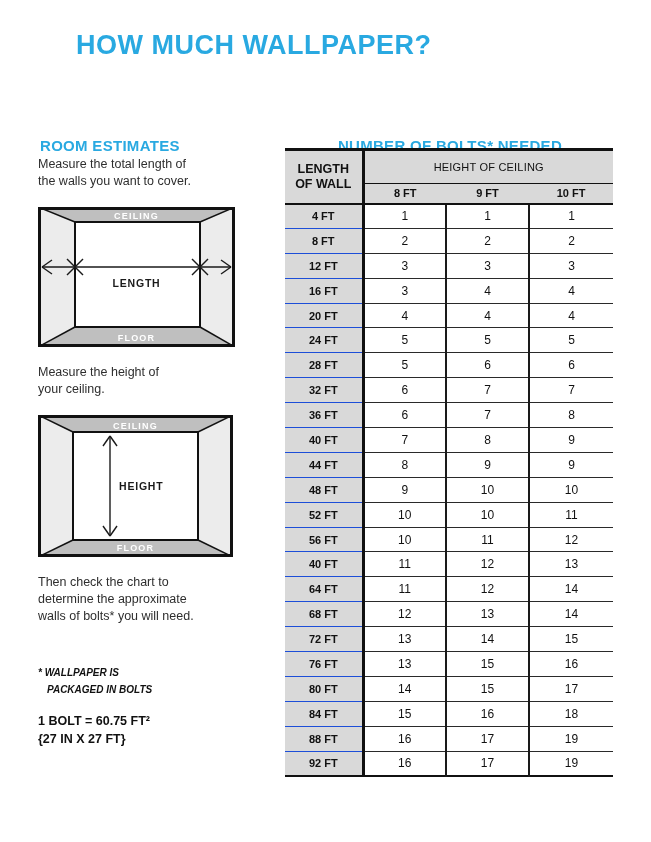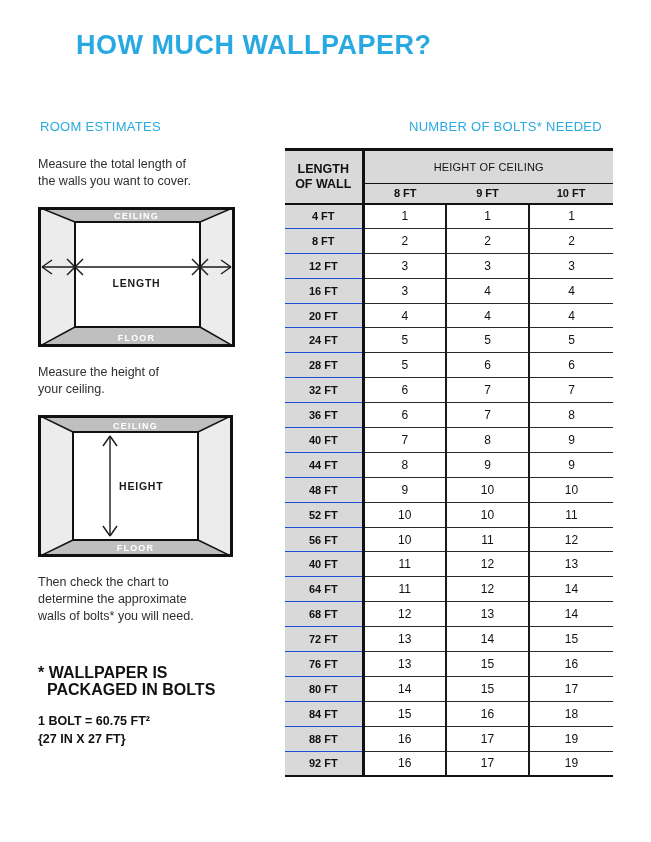--- a/index.html
+++ b/index.html
@@ -11,24 +11,24 @@
     --wall-gray:#ECECEC;
   }
   *{margin:0;padding:0;box-sizing:border-box;}
   html,body{background:#fff;}
   body{font-family:"Liberation Sans", sans-serif;}
   .page{position:relative;width:651px;height:842px;background:#ffffff;overflow:hidden;}
 
   .page-title{position:absolute;left:40px;top:30px;font-size:27px;font-weight:bold;
     color:var(--accent);letter-spacing:.5px;margin-left:36px;}
 
-  .section-heading{position:absolute;font-size:13px;font-weight:normal;color:var(--accent);
-    letter-spacing:.3px;}
+  .section-heading{position:absolute;font-size:15px;font-weight:bold;color:var(--accent);
+    letter-spacing:.3px;margin-top:18px;}
   .room-estimates-heading{left:40px;top:119px;}
-  .bolts-needed-heading{left:274px;top:119px;width:328px;text-align:right;}
+  .bolts-needed-heading{left:286px;top:119px;width:328px;text-align:center;}
 
   .step-text{position:absolute;left:38px;width:230px;font-size:12.5px;line-height:17px;
     color:var(--body-text);white-space:pre-line;}
   .step-1{top:156px;}
   .step-2{top:364px;}
   .step-3{top:574px;}
 
   .diagram{position:absolute;left:38px;}
   .diagram-1{top:207px;}
   .diagram-2{top:415px;}
@@ -37,22 +37,22 @@
   .svg-wall{fill:var(--wall-gray);}
   .svg-inner{fill:#ffffff;stroke:var(--ink);stroke-width:2;}
   .svg-outer{fill:none;stroke:var(--ink);stroke-width:3;}
   .svg-edge{stroke:var(--ink);stroke-width:1.5;}
   .svg-arrow{stroke:#1a1a1a;stroke-width:1.4;fill:none;}
   .svg-band-label{fill:#ffffff;font-size:9px;font-weight:bold;letter-spacing:1.2px;
     font-family:"Liberation Sans", sans-serif;}
   .svg-dim-label{fill:#1a1a1a;font-size:10.5px;font-weight:bold;letter-spacing:.8px;
     font-family:"Liberation Sans", sans-serif;}
 
-  .footnote{position:absolute;left:38px;top:664px;font-size:16px;font-weight:bold;
-    color:var(--ink);line-height:17px;}
+  .footnote{position:absolute;left:38px;top:664px;font-size:10px;font-weight:bold;
+    color:var(--ink);line-height:17px;font-style:italic;}
   .footnote .indent{padding-left:9px;text-align:center;}
   .bolt-info{position:absolute;left:38px;top:712px;font-size:12.5px;font-weight:bold;
     color:var(--ink);line-height:18px;}
 
   table.bolts{position:absolute;left:285px;top:148px;width:328px;border-collapse:collapse;
     table-layout:fixed;border-top:3px solid var(--ink);border-bottom:2px solid var(--ink);}
   table.bolts th,table.bolts td{padding:0;text-align:center;vertical-align:middle;color:var(--ink);}
   th.length-of-wall{background:var(--cell-gray);font-size:12.5px;font-weight:bold;
     border-right:3px solid var(--ink);white-space:pre-line;line-height:15px;
     border-bottom:2px solid var(--ink);}

